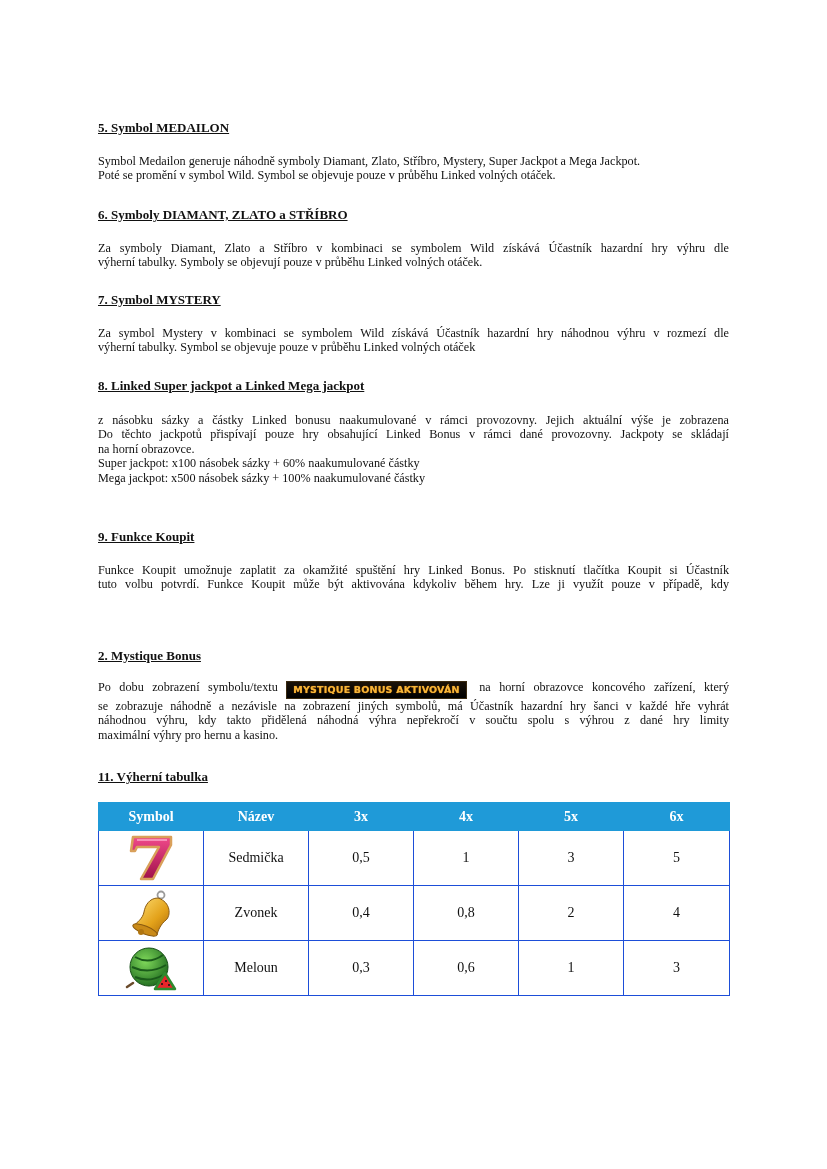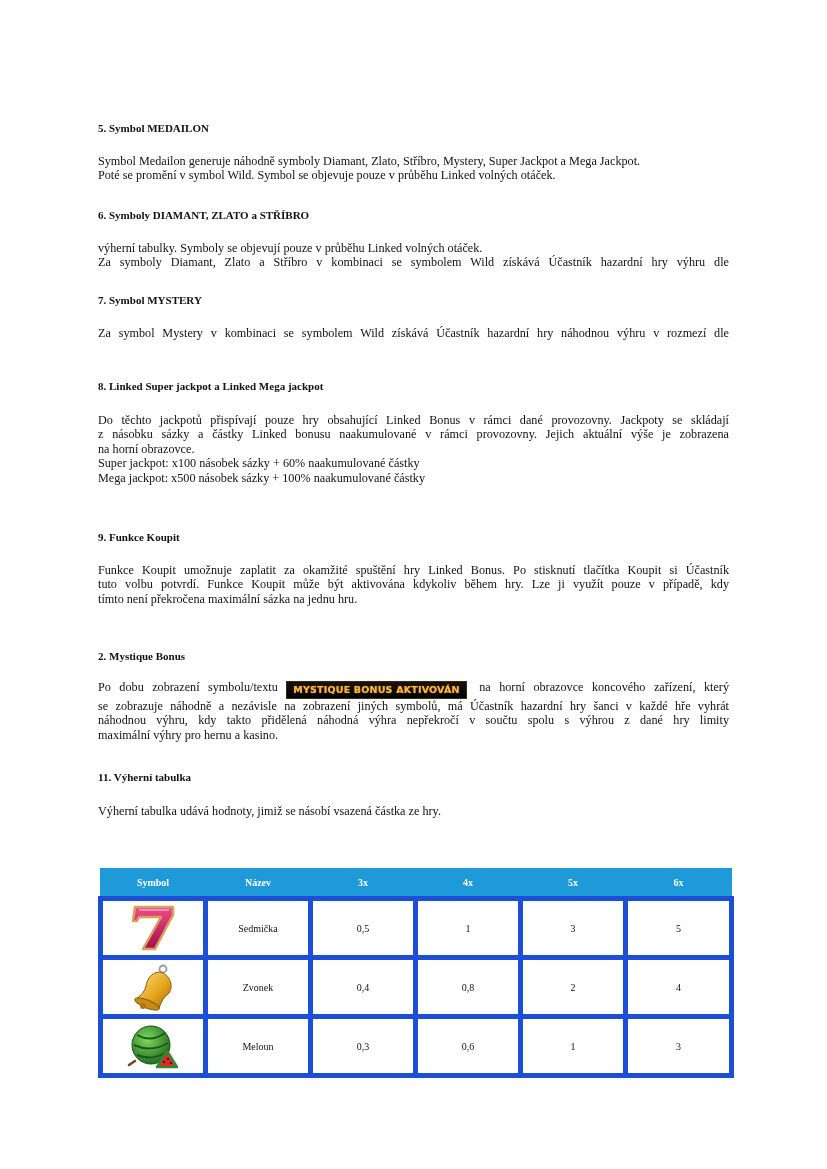--- a/index.html
+++ b/index.html
@@ -4,86 +4,86 @@
   <style>
     html, body { margin: 0; padding: 0; background: #ffffff; }
     body {
       width: 827px; height: 1169px; position: relative; overflow: hidden;
       font-family: "Liberation Serif", "DejaVu Serif", serif;
       color: #111111;
     }
     .page { position: absolute; left: 98px; top: 0; width: 631px; }
     h2 {
       position: absolute; left: 0; margin: 0;
-      font-size: 11px; font-weight: bold; line-height: 20px; white-space: nowrap;
+      font-size: 13px; font-weight: bold; line-height: 20px; white-space: nowrap; text-decoration: underline;
     }
     .para {
       position: absolute; left: 0; width: 631px; margin: 0;
       font-size: 12.2px; line-height: 14.4px; text-align: justify;
     }
     .para .line { display: block; }
     .para .line.j { text-align-last: justify; }
     .badge {
       display: inline-block; vertical-align: -2px;
       background: linear-gradient(#1a1208, #000000);
       color: #f4b63a; font-family: "DejaVu Sans", sans-serif; font-weight: bold;
       font-size: 9.5px; letter-spacing: 0.2px; line-height: 16px; height: 16px;
       padding: 0 6px; border: 1px solid #3a2a10; margin-right: 4px;
       text-shadow: 0 0 1px #ff8a00;
     }
     table.pay {
-      position: absolute; left: 0; top: 868px; width: 631px;
+      position: absolute; left: 0; top: 802px; width: 631px;
       border-collapse: collapse; table-layout: fixed;
-      font-size: 10px;
+      font-size: 14px;
     }
     table.pay th {
       background: #1f9ad8; color: #ffffff; font-weight: bold; height: 27px;
       border: 1px solid #1f9ad8; text-align: center; padding: 0;
     }
     table.pay td {
-      border: 5px solid #1d4ed8; height: 54px; text-align: center; padding: 0;
+      border: 1px solid #1d4ed8; height: 54px; text-align: center; padding: 0;
     }
     .sym { width: 56px; height: 50px; display: block; margin: 0 auto; }
   </style>
 </head>
 <body>
 
 <div class="page">
 
   <h2 style="top:118px">5. Symbol MEDAILON</h2>
   <p class="para" style="top:154px">
     <span class="line">Symbol Medailon generuje náhodně symboly Diamant, Zlato, Stříbro, Mystery, Super Jackpot a Mega Jackpot.</span>
     <span class="line">Poté se promění v symbol Wild. Symbol se objevuje pouze v průběhu Linked volných otáček.</span>
   </p>
 
   <h2 style="top:205px">6. Symboly DIAMANT, ZLATO a STŘÍBRO</h2>
   <p class="para" style="top:241px">
+    <span class="line j">Za symboly Diamant, Zlato a Stříbro v kombinaci se symbolem Wild získává Účastník hazardní hry výhru dle</span>
     <span class="line">výherní tabulky. Symboly se objevují pouze v průběhu Linked volných otáček.</span>
-    <span class="line j">Za symboly Diamant, Zlato a Stříbro v kombinaci se symbolem Wild získává Účastník hazardní hry výhru dle</span>
   </p>
 
   <h2 style="top:290px">7. Symbol MYSTERY</h2>
   <p class="para" style="top:326px">
     <span class="line j">Za symbol Mystery v kombinaci se symbolem Wild získává Účastník hazardní hry náhodnou výhru v rozmezí dle</span>
+    <span class="line">výherní tabulky. Symbol se objevuje pouze v průběhu Linked volných otáček</span>
   </p>
 
   <h2 style="top:376px">8. Linked Super jackpot a Linked Mega jackpot</h2>
   <p class="para" style="top:413px">
+    <span class="line j">z násobku sázky a částky Linked bonusu naakumulované v rámci provozovny. Jejich aktuální výše je zobrazena</span>
     <span class="line j">Do těchto jackpotů přispívají pouze hry obsahující Linked Bonus v rámci dané provozovny. Jackpoty se skládají</span>
-    <span class="line j">z násobku sázky a částky Linked bonusu naakumulované v rámci provozovny. Jejich aktuální výše je zobrazena</span>
     <span class="line">na horní obrazovce.</span>
     <span class="line">Super jackpot: x100 násobek sázky + 60% naakumulované částky</span>
     <span class="line">Mega jackpot: x500 násobek sázky + 100% naakumulované částky</span>
   </p>
 
   <h2 style="top:527px">9. Funkce Koupit</h2>
   <p class="para" style="top:563px">
     <span class="line j">Funkce Koupit umožnuje zaplatit za okamžité spuštění hry Linked Bonus. Po stisknutí tlačítka Koupit si Účastník</span>
     <span class="line j">tuto volbu potvrdí. Funkce Koupit může být aktivována kdykoliv během hry. Lze ji využít pouze v případě, kdy</span>
-    <span class="line">tímto není překročena maximální sázka na jednu hru.</span>
   </p>
 
   <h2 style="top:646px">2. Mystique Bonus</h2>
   <p class="para" style="top:680px">
     <span class="line j">
       <span>Po dobu zobrazení symbolu/textu</span>
       <span class="badge">MYSTIQUE BONUS AKTIVOVÁN</span>
       <span>na horní obrazovce koncového zařízení, který</span>
     </span>
     <span class="line j">se zobrazuje náhodně a nezávisle na zobrazení jiných symbolů, má Účastník hazardní hry šanci v každé hře vyhrát</span>

